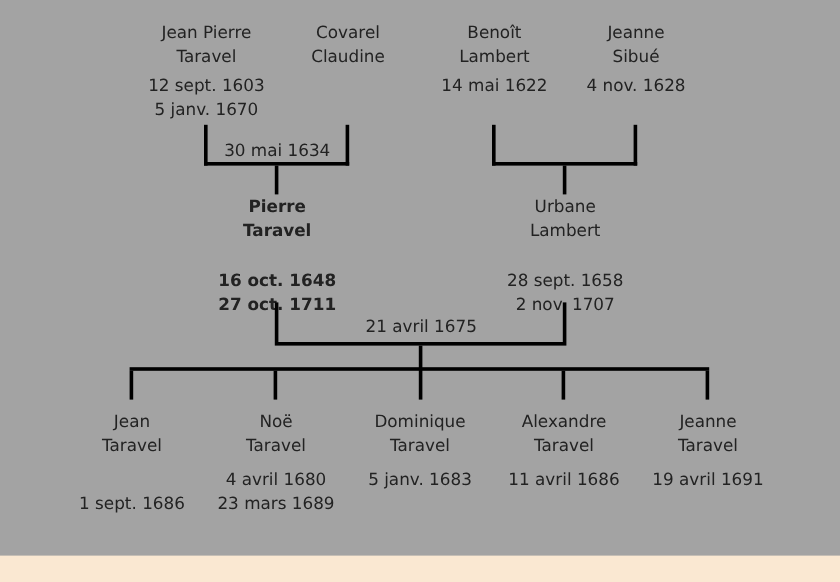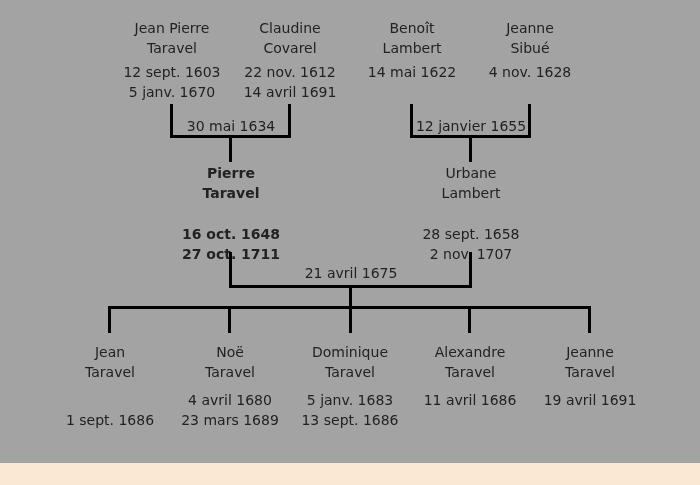--- a/index.html
+++ b/index.html
@@ -56,26 +56,22 @@
       <div class="line">Taravel</div>
     </div>
     <div class="dates">
       <div class="line">12 sept. 1603</div>
       <div class="line">5 janv. 1670</div>
     </div>
   </div>
 
   <div class="person gen1" style="left:290px; top:18px;">
     <div class="name">
+      <div class="line">Covarel</div>
       <div class="line">Claudine</div>
-      <div class="line">Covarel</div>
-    </div>
-    <div class="dates">
-      <div class="line">22 nov. 1612</div>
-      <div class="line">14 avril 1691</div>
     </div>
   </div>
 
   <div class="person gen1" style="left:412px; top:18px;">
     <div class="name">
       <div class="line">Benoît</div>
       <div class="line">Lambert</div>
     </div>
     <div class="dates">
       <div class="line">14 mai 1622</div>
@@ -87,21 +83,20 @@
     <div class="name">
       <div class="line">Jeanne</div>
       <div class="line">Sibué</div>
     </div>
     <div class="dates">
       <div class="line">4 nov. 1628</div>
     </div>
   </div>
 
   <div class="marriage-date" style="left:231px; top:116px;">30 mai 1634</div>
-  <div class="marriage-date" style="left:471px; top:116px;">12 janvier 1655</div>
   <div class="marriage-date" style="left:351px; top:263px;">21 avril 1675</div>
 
   <div class="person gen2 bold" style="left:231px; top:163px;">
     <div class="name">
       <div class="line">Pierre</div>
       <div class="line">Taravel</div>
     </div>
     <div class="dates">
       <div class="line">16 oct. 1648</div>
       <div class="line">27 oct. 1711</div>
@@ -141,21 +136,20 @@
     </div>
   </div>
 
   <div class="person gen3" style="left:350px; top:342px;">
     <div class="name">
       <div class="line">Dominique</div>
       <div class="line">Taravel</div>
     </div>
     <div class="dates">
       <div class="line">5 janv. 1683</div>
-      <div class="line">13 sept. 1686</div>
     </div>
   </div>
 
   <div class="person gen3" style="left:470px; top:342px;">
     <div class="name">
       <div class="line">Alexandre</div>
       <div class="line">Taravel</div>
     </div>
     <div class="dates">
       <div class="line">11 avril 1686</div>

